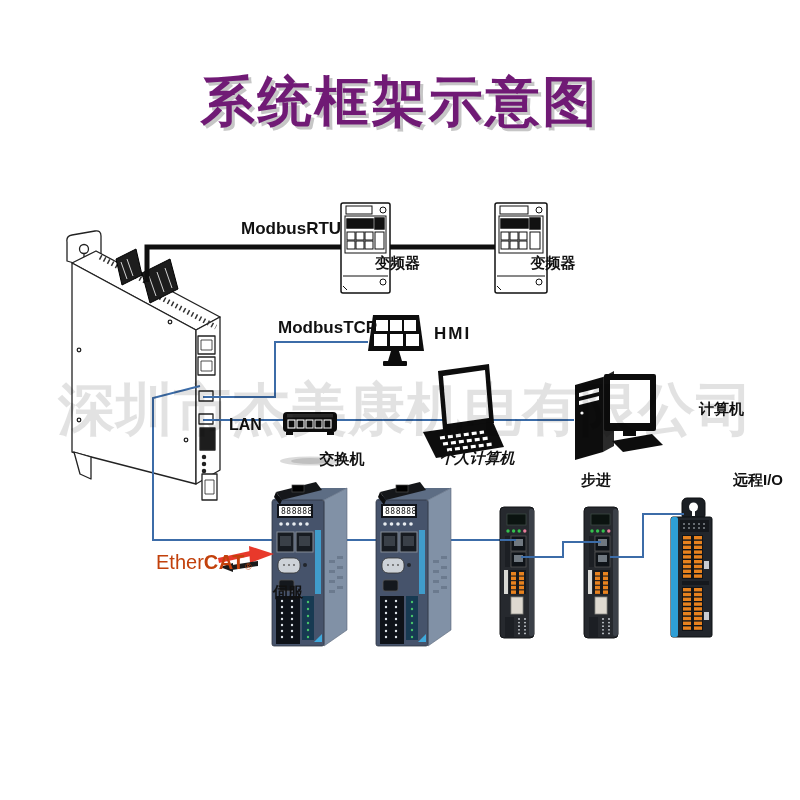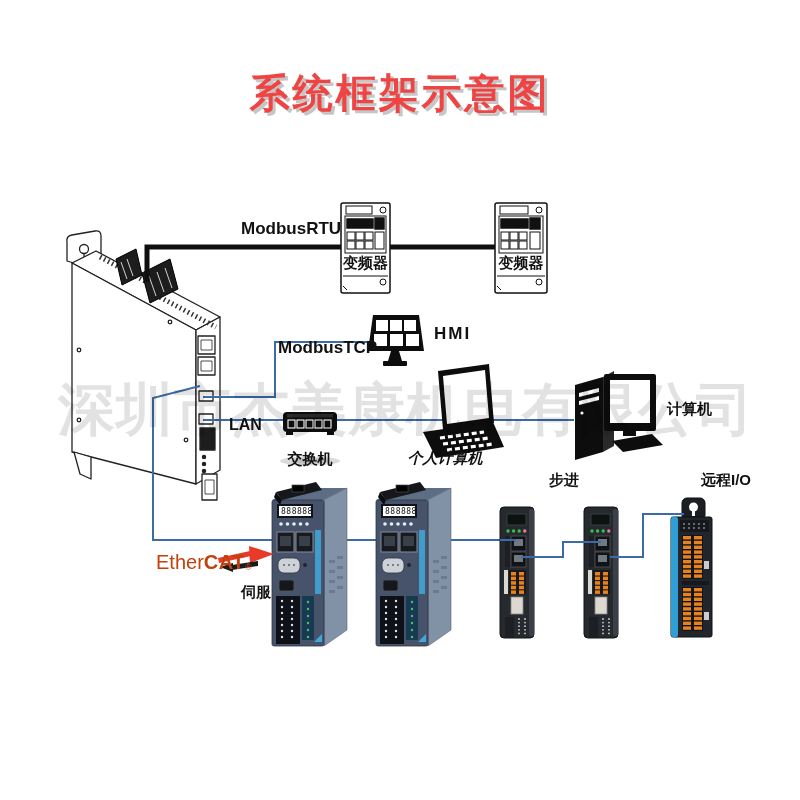--- a/index.html
+++ b/index.html
@@ -1,23 +1,23 @@
 <!DOCTYPE html>
 <html><head>
 <meta charset="utf-8">
 <style>
   html,body{margin:0;padding:0;background:#ffffff;}
   .canvas{position:relative;width:800px;height:800px;background:#ffffff;overflow:hidden;
           font-family:"Liberation Sans","DejaVu Sans",sans-serif;}
   svg.diagram{position:absolute;left:0;top:0;z-index:1;}
   .lbl{position:absolute;z-index:2;color:#111;white-space:nowrap;}
-  .page-title{left:0;right:0;top:66px;text-align:center;font-size:40px;font-weight:900;
-              color:#ef4444;letter-spacing:3px;text-shadow:3px 3px 0 #c6c6c6;z-index:2;}
+  .page-title{left:0;right:0;top:66px;text-align:center;font-size:54px;font-weight:900;
+              color:#701a75;letter-spacing:3px;text-shadow:3px 3px 0 #c6c6c6;z-index:2;}
   .proto{font-size:17px;font-weight:700;}
-  .dev{font-size:15px;font-weight:600;}
+  .dev{font-size:15px;font-weight:600;padding-left:32px;}
   .watermark{position:absolute;left:58px;top:372px;width:710px;z-index:3;
              font-size:57px;font-weight:700;letter-spacing:1px;color:rgba(0,0,0,0.115);
              white-space:nowrap;pointer-events:none;}
   .ethercat{position:absolute;left:156px;top:551px;z-index:2;color:#c2410c;}
   .ethercat .e{font-size:20px;font-weight:400;}
   .ethercat .c{font-size:20px;font-weight:800;letter-spacing:.5px;}
   .ethercat .r{font-size:9px;vertical-align:-1px;}
   .ctr{text-align:center;}
 </style>
 </head>
@@ -478,21 +478,21 @@
     <polygon points="218,558 250,551 251,556 219,563" fill="#e8392b"></polygon>
     <polygon points="249,546 274,554 250,563" fill="#e8392b"></polygon>
     <polygon points="233,563 233,572 220,567" fill="#1a1a1a"></polygon>
     <polygon points="232,565 258,561 258,566 232,570" fill="#1a1a1a"></polygon>
   </g>
 </svg>
 
 <div class="lbl page-title">系统框架示意图</div>
 
 <div class="lbl proto" style="left:197px;top:219px;margin-left:44px;">ModbusRTU</div>
-<div class="lbl proto" style="left:278px;top:338px;">ModbusTCP</div>
+<div class="lbl proto" style="left:278px;top:318px;">ModbusTCP</div>
 <div class="lbl proto" style="left:434px;top:324px;letter-spacing:2px;text-align:right;">HMI</div>
 <div class="lbl proto" style="left:229px;top:416px;font-size:16px;">LAN</div>
 
 <div class="lbl dev ctr" style="left:341px;width:49px;top:254px;">变频器</div>
 <div class="lbl dev ctr" style="left:495px;width:52px;top:254px;">变频器</div>
 <div class="lbl dev ctr" style="left:281px;width:58px;top:450px;">交换机</div>
 <div class="lbl dev ctr" style="left:400px;width:90px;top:449px;font-style:italic;">个人计算机</div>
 <div class="lbl dev" style="left:667px;top:400px;text-align:center;">计算机</div>
 <div class="lbl dev" style="left:549px;top:471px;">步进</div>
 <div class="lbl dev" style="left:701px;top:471px;">远程I/O</div>

